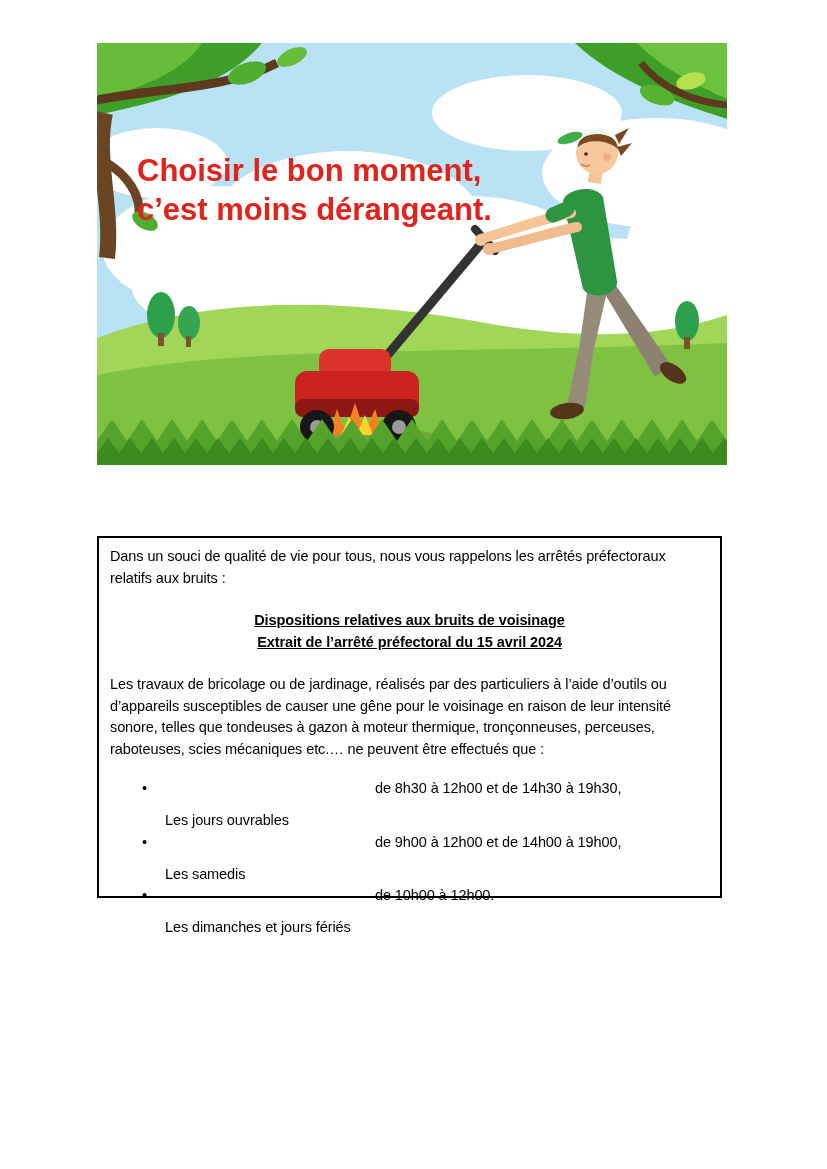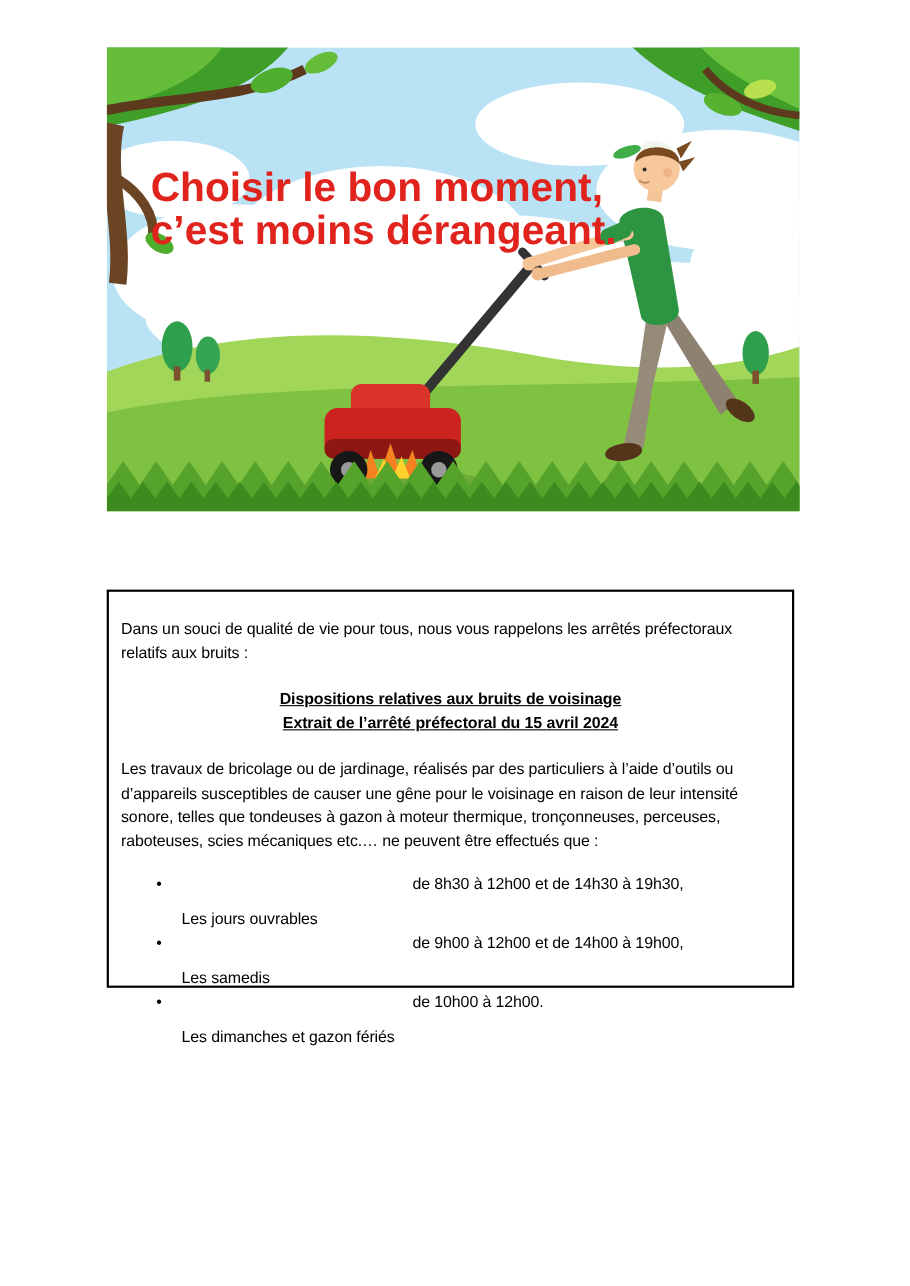--- a/index.html
+++ b/index.html
@@ -1,24 +1,24 @@
 <!DOCTYPE html>
 <html><head>
 <meta charset="utf-8">
 <style>
   html,body { margin:0; padding:0; background:#ffffff; }
   body { width:827px; height:1169px; font-family:"Liberation Sans", sans-serif; color:#000; }
   .page { position:relative; width:827px; height:1169px; background:#fff; overflow:hidden; }
 
   .illustration { position:absolute; left:97px; top:43px; width:630px; height:422px; overflow:hidden; }
   .illustration svg { display:block; width:100%; height:100%; }
-  .headline { position:absolute; left:40px; top:108px; font-weight:bold; font-size:37px; line-height:39px; color:#e0231c; }
+  .headline { position:absolute; left:40px; top:108px; font-weight:bold; font-size:31px; line-height:39px; color:#e0231c; }
 
   .notice-box { position:absolute; left:97px; top:536px; width:625px; height:362px;
-    border:2px solid #000; box-sizing:border-box; padding:24px 11px;
+    border:2px solid #000; box-sizing:border-box; padding:8px 11px;
     font-size:14.5px; line-height:21.5px; letter-spacing:-0.1px; }
   .notice-intro { margin:0 0 21px 0; }
   .notice-title { text-align:center; font-weight:bold; text-decoration:underline; }
   .notice-body { margin:21px 0 15px 0; }
   .schedule { margin-top:18px; }
   .schedule-row { display:flex; line-height:21.5px; }
   .bullet { width:23px; margin-left:32px; flex:none; }
   .sched-label { width:210px; flex:none;margin-top:32px; }
   .sched-times { font-weight:normal; }
 </style>
@@ -140,19 +140,19 @@
         <span class="sched-label">Les jours ouvrables</span>
         <span class="sched-times">de 8h30 à 12h00 et de 14h30 à 19h30,</span>
       </div>
       <div class="schedule-row">
         <span class="bullet">•</span>
         <span class="sched-label">Les samedis</span>
         <span class="sched-times">de 9h00 à 12h00 et de 14h00 à 19h00,</span>
       </div>
       <div class="schedule-row">
         <span class="bullet">•</span>
-        <span class="sched-label">Les dimanches et gazon fériés</span>
+        <span class="sched-label">Les dimanches et jours fériés</span>
         <span class="sched-times">de 10h00 à 12h00.</span>
       </div>
     </div>
   </div>
 
 </div>
 
 </body></html>

